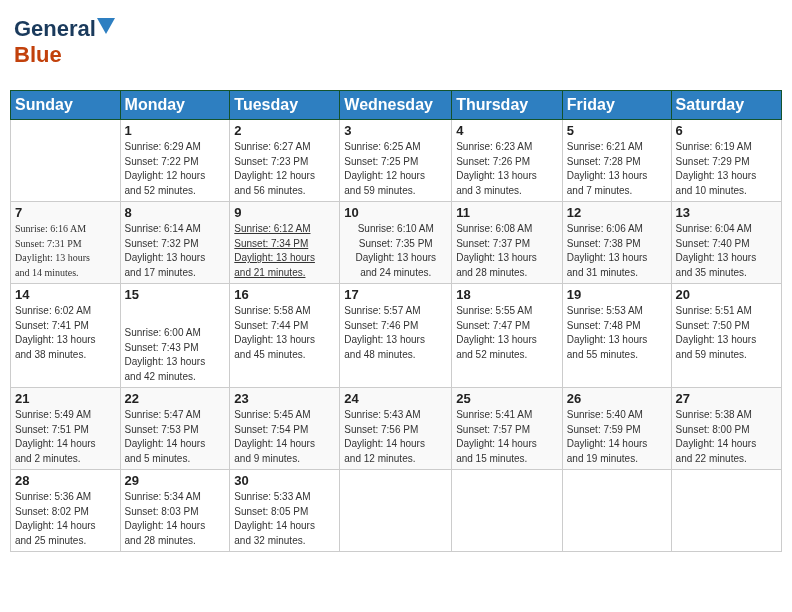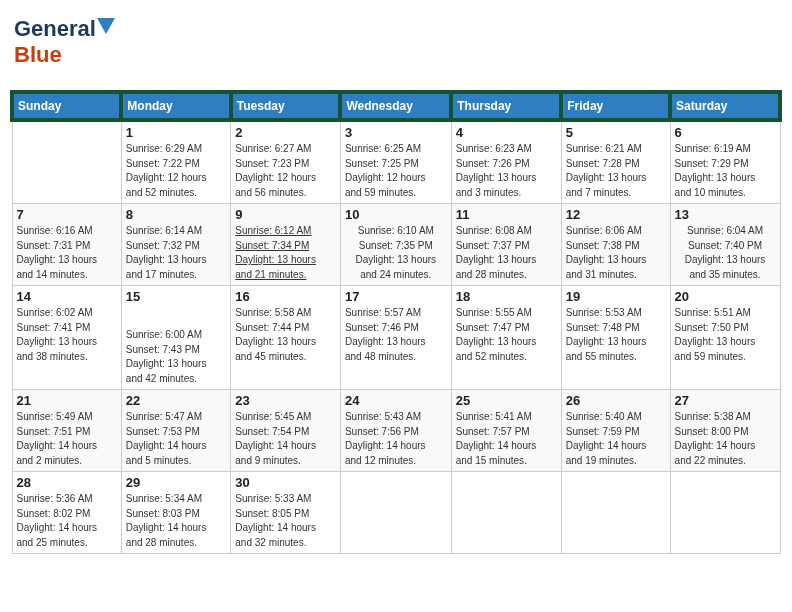--- a/index.html
+++ b/index.html
@@ -35,24 +35,24 @@
       font-size: 16px;
       color: #333;
     }
     .calendar {
       width: 100%;
       border-collapse: collapse;
     }
     .calendar th {
       background: #2e7fc1;
       color: #fff;
-      font-size: 12px;
+      font-size: 16px;
       font-weight: bold;
       padding: 5px 4px;
-      border: 4px solid #14532d;
+      border: 1px solid #14532d;
       text-align: left;
     }
     .calendar td {
       border: 1px solid #ccc;
       vertical-align: top;
       padding: 3px 4px;
       font-size: 10.5px;
       color: #222;
       width: 113px;
       min-height: 80px;
@@ -147,21 +147,21 @@
           <span class="day-num">6</span>
           <div class="day-detail" style="white-space: pre-line;">Sunrise: 6:19 AM
 Sunset: 7:29 PM
 Daylight: 13 hours
 and 10 minutes.</div>
         </td>
       </tr>
       <tr>
         <td>
           <span class="day-num">7</span>
-          <div class="day-detail" style="white-space: pre-line;">Sunrise: 6:16 AM
+          <div class="day-detail" style="white-space: pre-line; font-family: Liberation Serif, serif;">Sunrise: 6:16 AM
 Sunset: 7:31 PM
 Daylight: 13 hours
 and 14 minutes.</div>
         </td>
         <td>
           <span class="day-num">8</span>
           <div class="day-detail" style="white-space: pre-line;">Sunrise: 6:14 AM
 Sunset: 7:32 PM
 Daylight: 13 hours
 and 17 minutes.</div>
@@ -189,21 +189,21 @@
         </td>
         <td>
           <span class="day-num">12</span>
           <div class="day-detail" style="white-space: pre-line;">Sunrise: 6:06 AM
 Sunset: 7:38 PM
 Daylight: 13 hours
 and 31 minutes.</div>
         </td>
         <td>
           <span class="day-num">13</span>
-          <div class="day-detail" style="white-space: pre-line; text-align: center;">Sunrise: 6:04 AM
+          <div class="day-detail" style="white-space: pre-line;">Sunrise: 6:04 AM
 Sunset: 7:40 PM
 Daylight: 13 hours
 and 35 minutes.</div>
         </td>
       </tr>
       <tr>
         <td>
           <span class="day-num">14</span>
           <div class="day-detail" style="white-space: pre-line;">Sunrise: 6:02 AM
 Sunset: 7:41 PM

